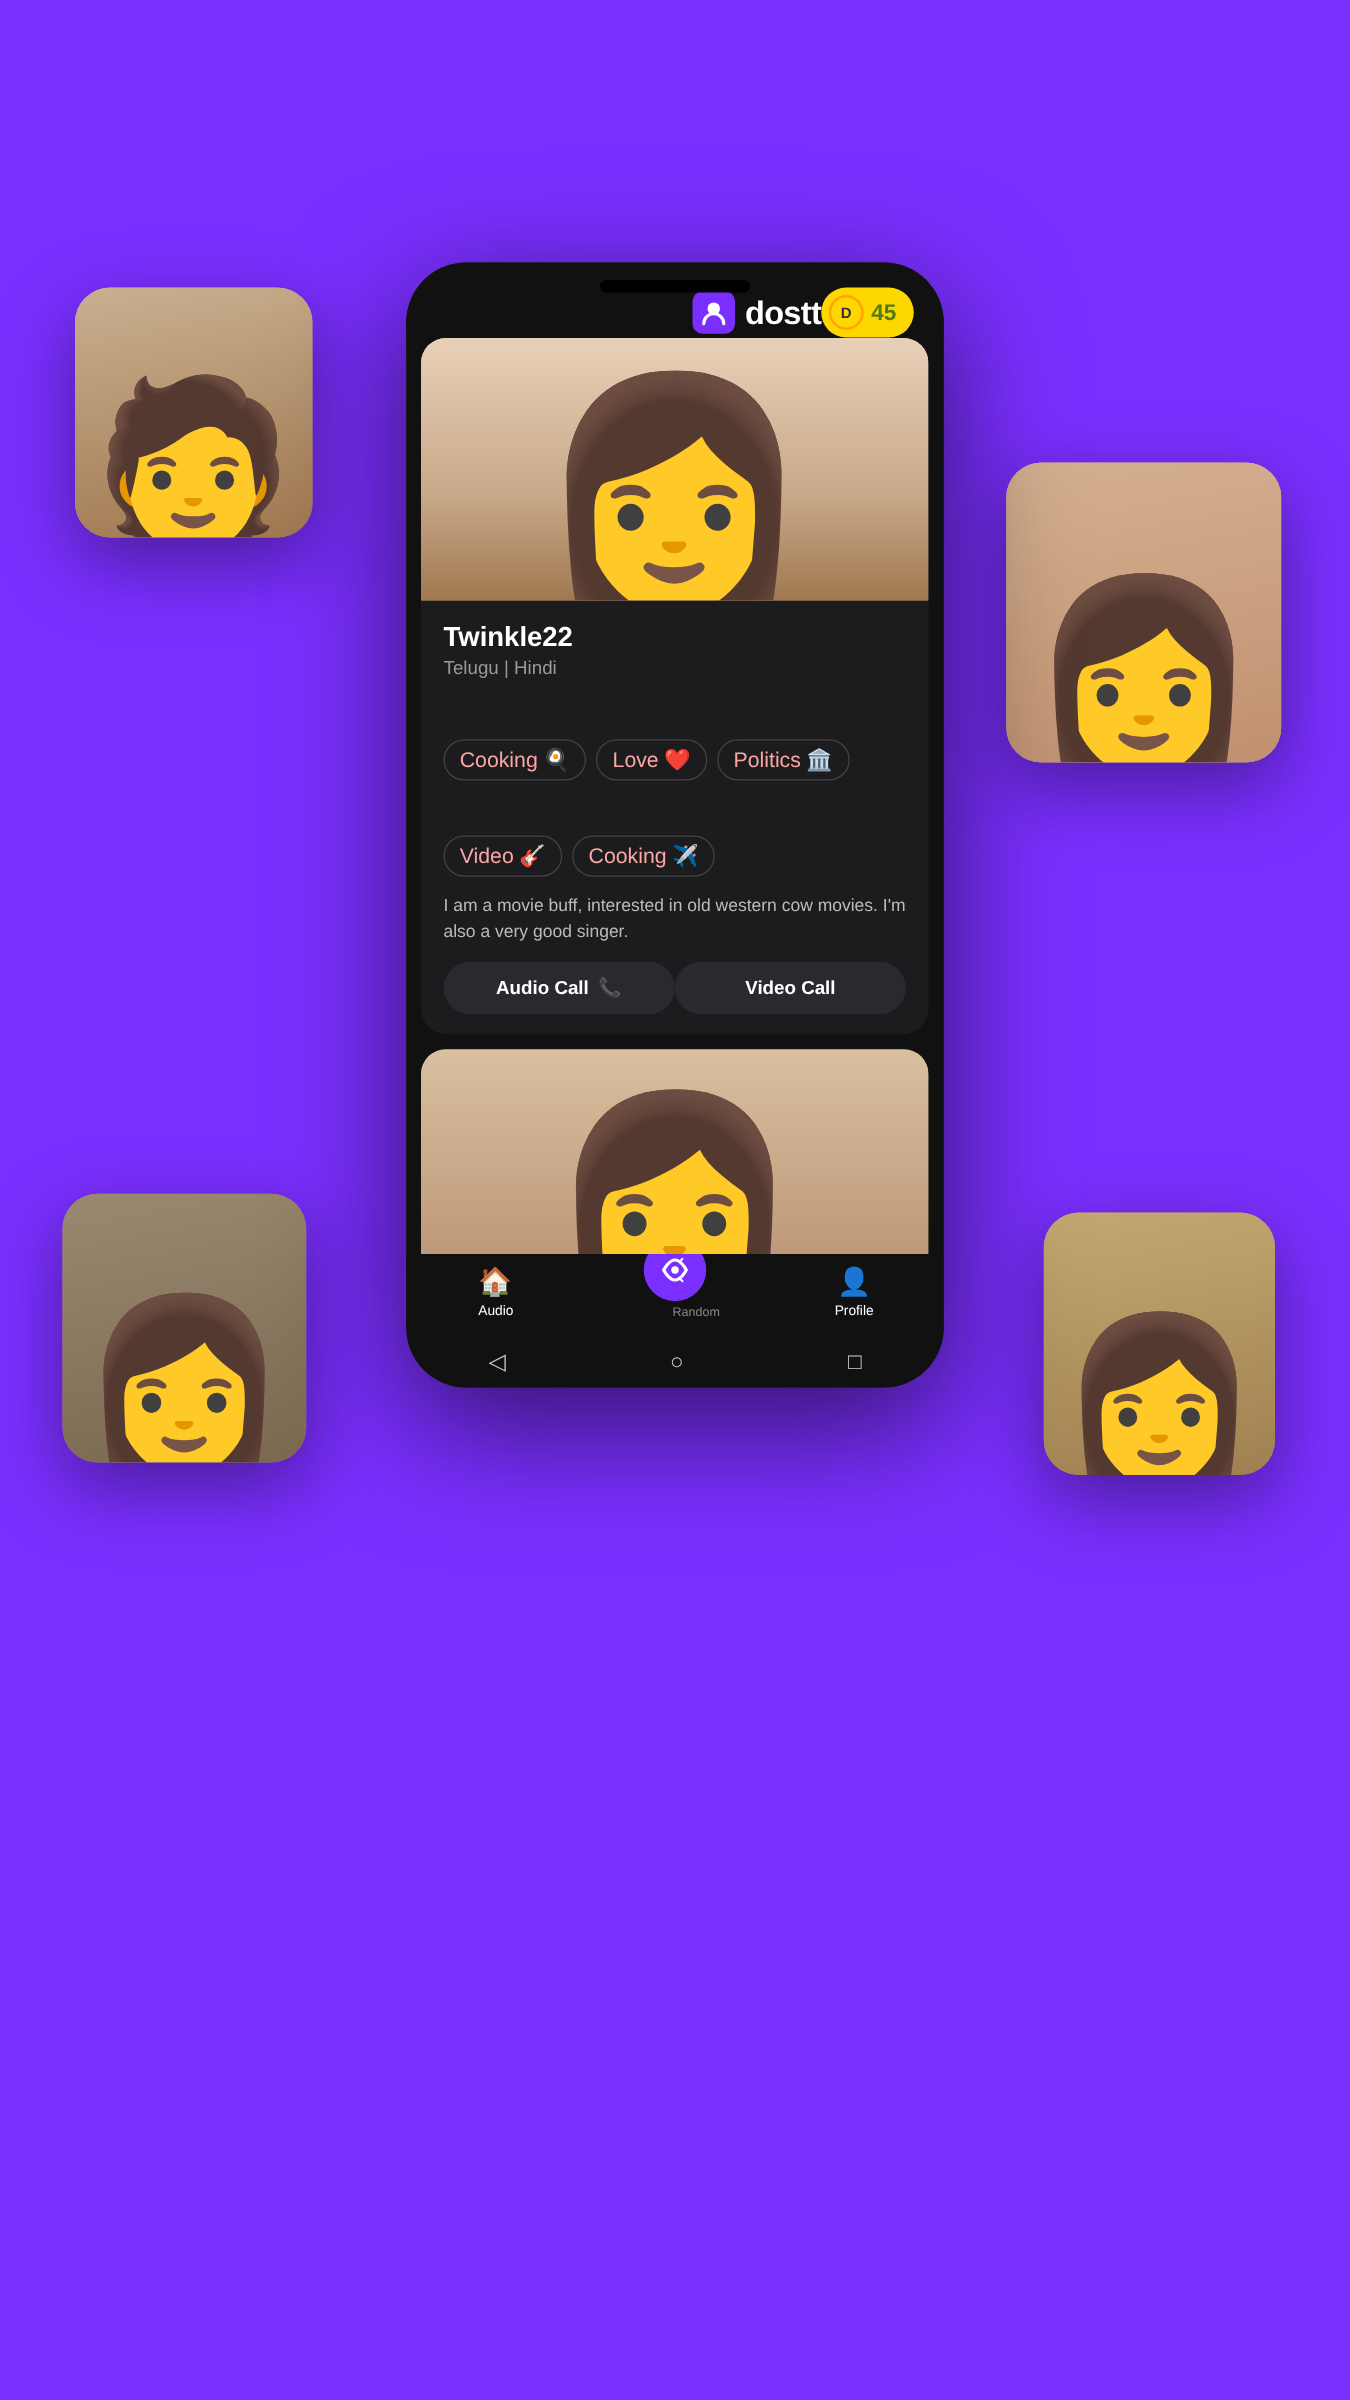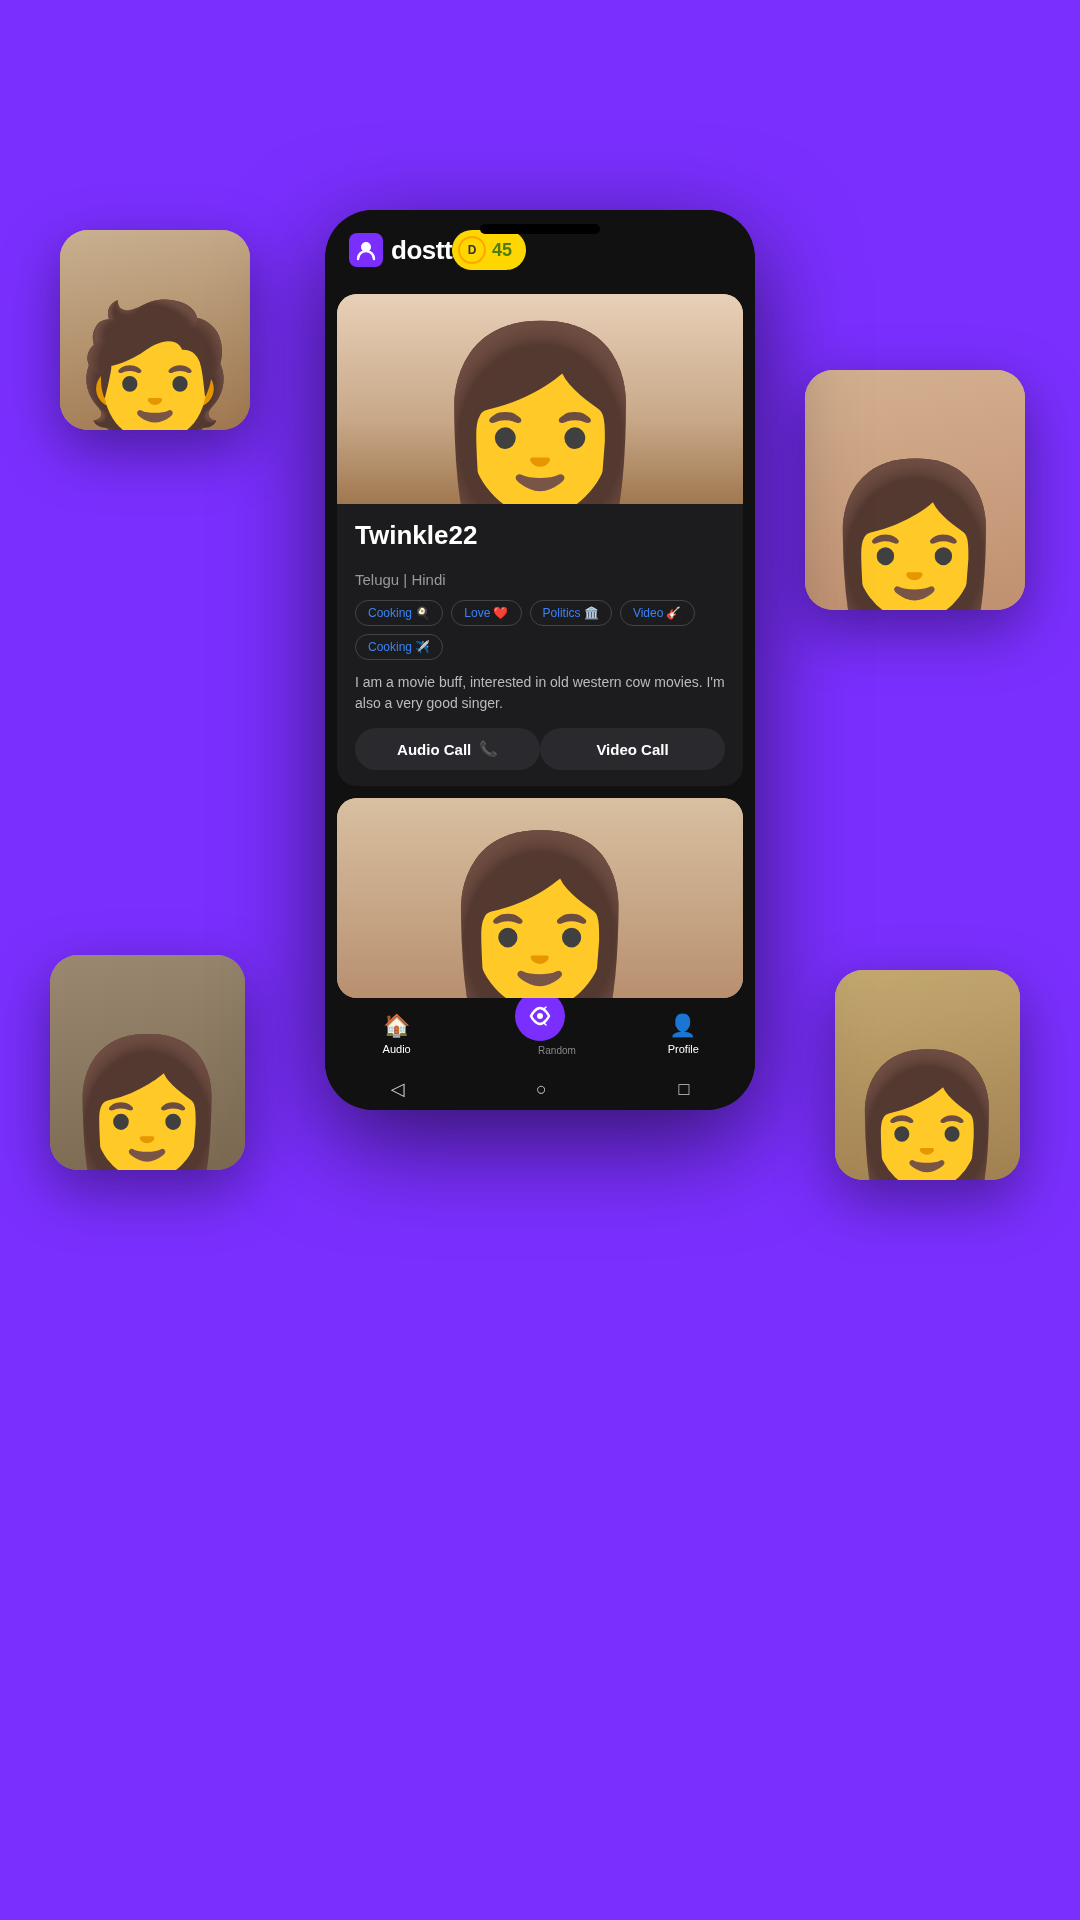--- a/index.html
+++ b/index.html
@@ -120,22 +120,22 @@
       border-radius: 48px;
       overflow: hidden;
       display: flex;
       flex-direction: column;
     }
 
     
     .phone-topbar {
       display: flex;
       align-items: center;
-      justify-content: flex-start;
-      padding: 20px 24px 24px;
+      justify-content: flex-end;
+      padding: 20px 24px 0;
       background: #111;
       flex-shrink: 0;
     }
 
     .logo-area {
       display: flex;
       align-items: center;
       gap: 8px;
     }
 
@@ -216,47 +216,48 @@
       overflow: hidden;
       position: relative;
     }
 
     .profile-info {
       padding: 16px 18px;
     }
 
     .profile-name {
       color: white;
-      font-size: 26px;
+      font-size: 22px;
       font-weight: 700;
-      margin-bottom: 20px;
+      margin-bottom: 4px;
     }
 
     .profile-langs {
       color: #999;
       font-size: 15px;
       margin-bottom: 12px;
     }
 
     .profile-tags {
       display: flex;
       flex-wrap: wrap;
       gap: 8px;
       margin-bottom: 12px;
     }
 
     .tag {
       border: 1px solid #444;
       border-radius: 20px;
       padding: 5px 12px;
-      color: #3b82f6;
-      font-size: 12px;
+      color: #fca5a5;
+      font-size: 17px;
       display: flex;
       align-items: center;
       gap: 4px;
+      margin-top: 36px;
     }
 
     .profile-bio {
       color: #bbb;
       font-size: 14px;
       line-height: 1.5;
       margin-bottom: 14px;
     }
 
     .profile-actions {

